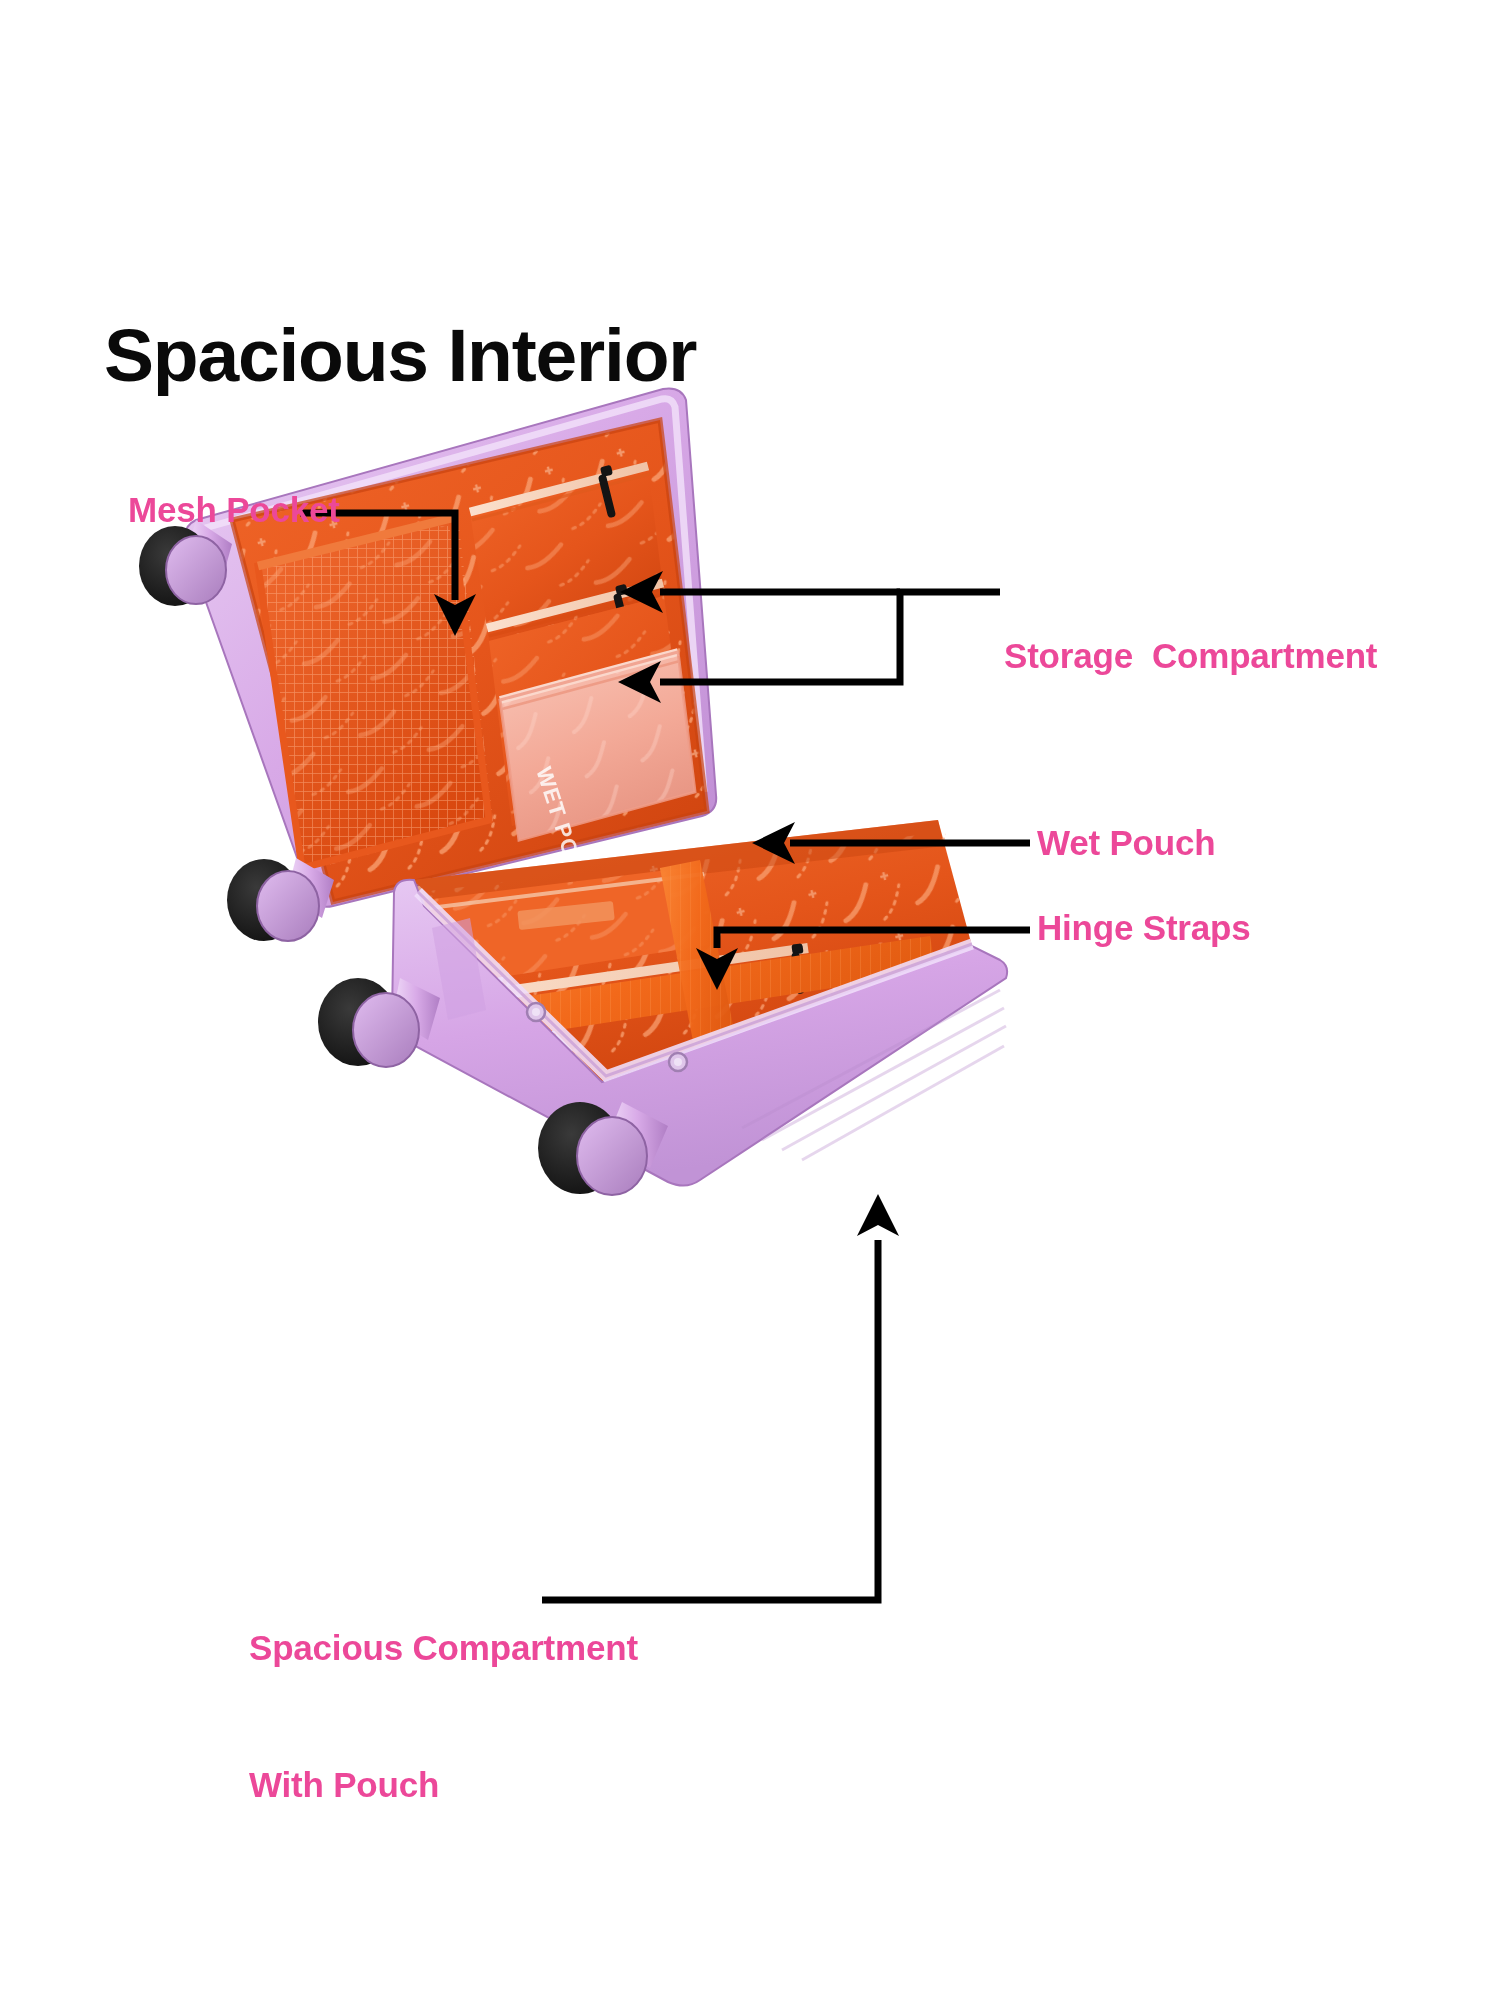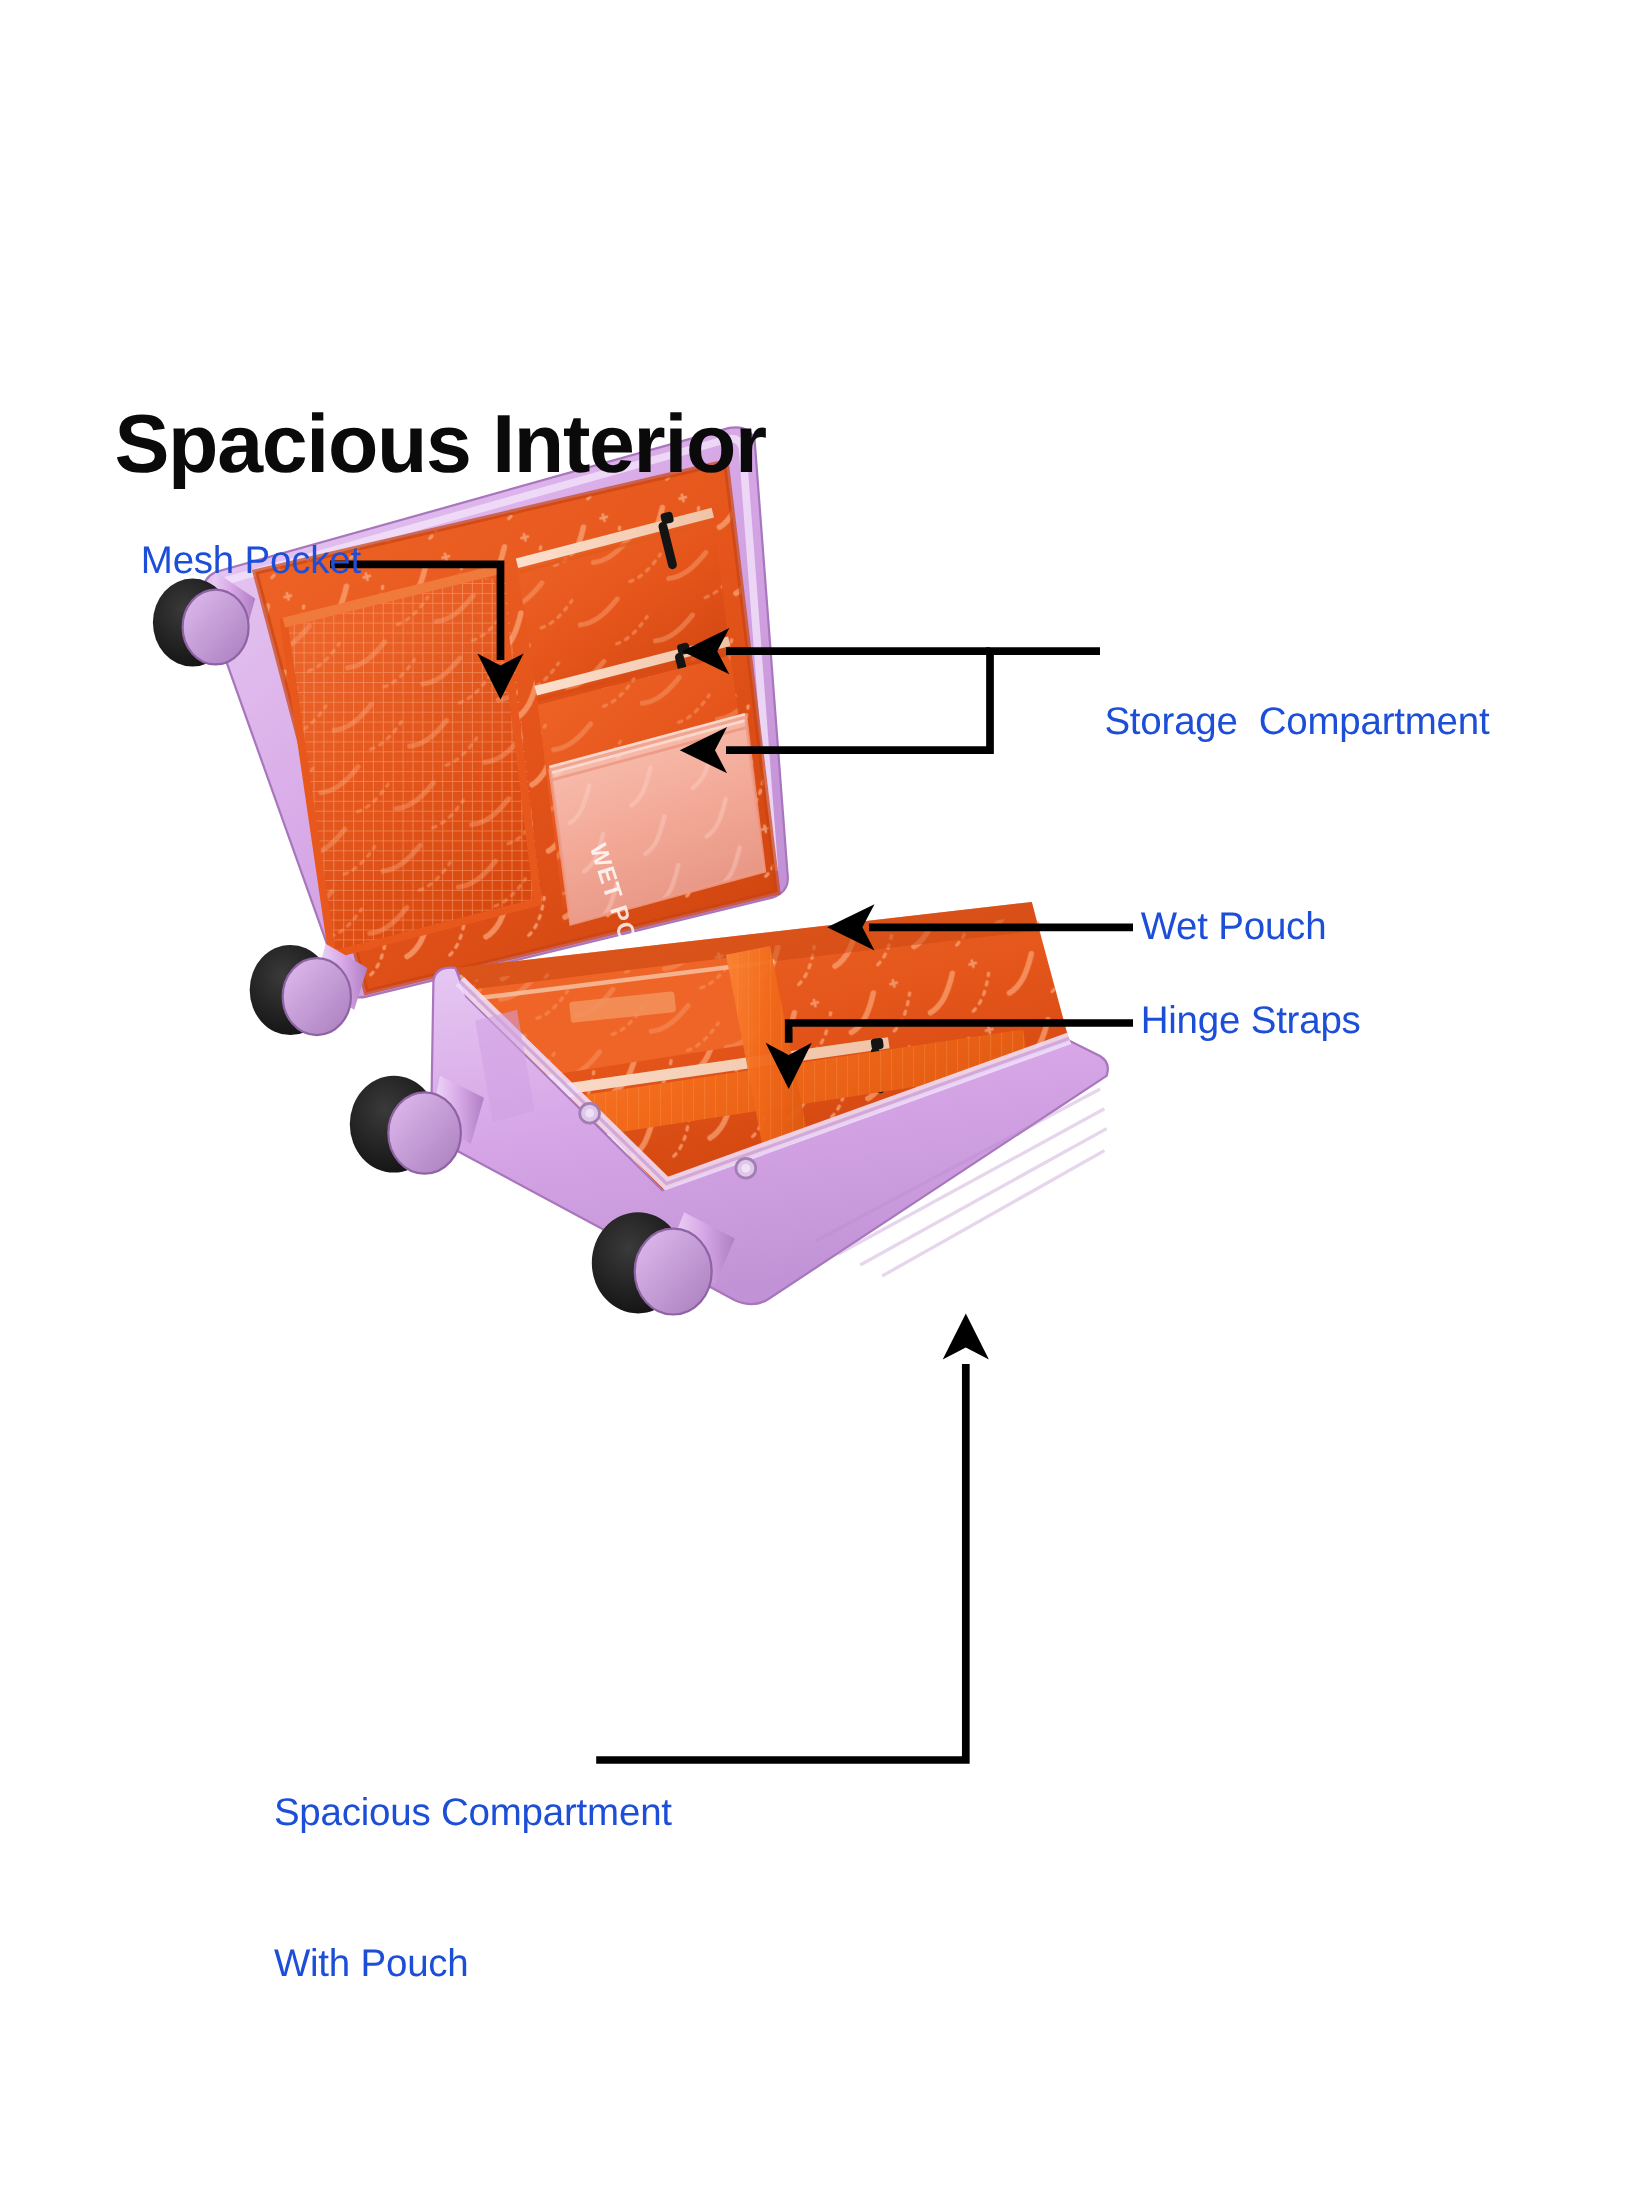--- a/index.html
+++ b/index.html
@@ -15,28 +15,27 @@
 
   .page-title{
     position:absolute;
     left:104px; top:318px;
     font-size:75px;
     font-weight:bold;
     letter-spacing:-1.2px;
     color:#0a0a0a;
     white-space:nowrap;
     line-height:1;
-    margin-top:48px;
   }
 
   .callout{
     position:absolute;
     font-size:35px;
-    font-weight:400;
-    color:#1d4ed8;
+    font-weight:700;
+    color:#ec4899;
     line-height:1.30;
     white-space:pre;
     letter-spacing:-0.2px;
   }
   .cl-mesh       {left:128px; top:487px;}
   .cl-zippered   {left:1004px;top:542px;}
   .cl-wet        {left:1037px;top:820px;}
   .cl-hinge      {left:1037px;top:905px;}
   .cl-straps     {left:249px; top:1534px;}
 

